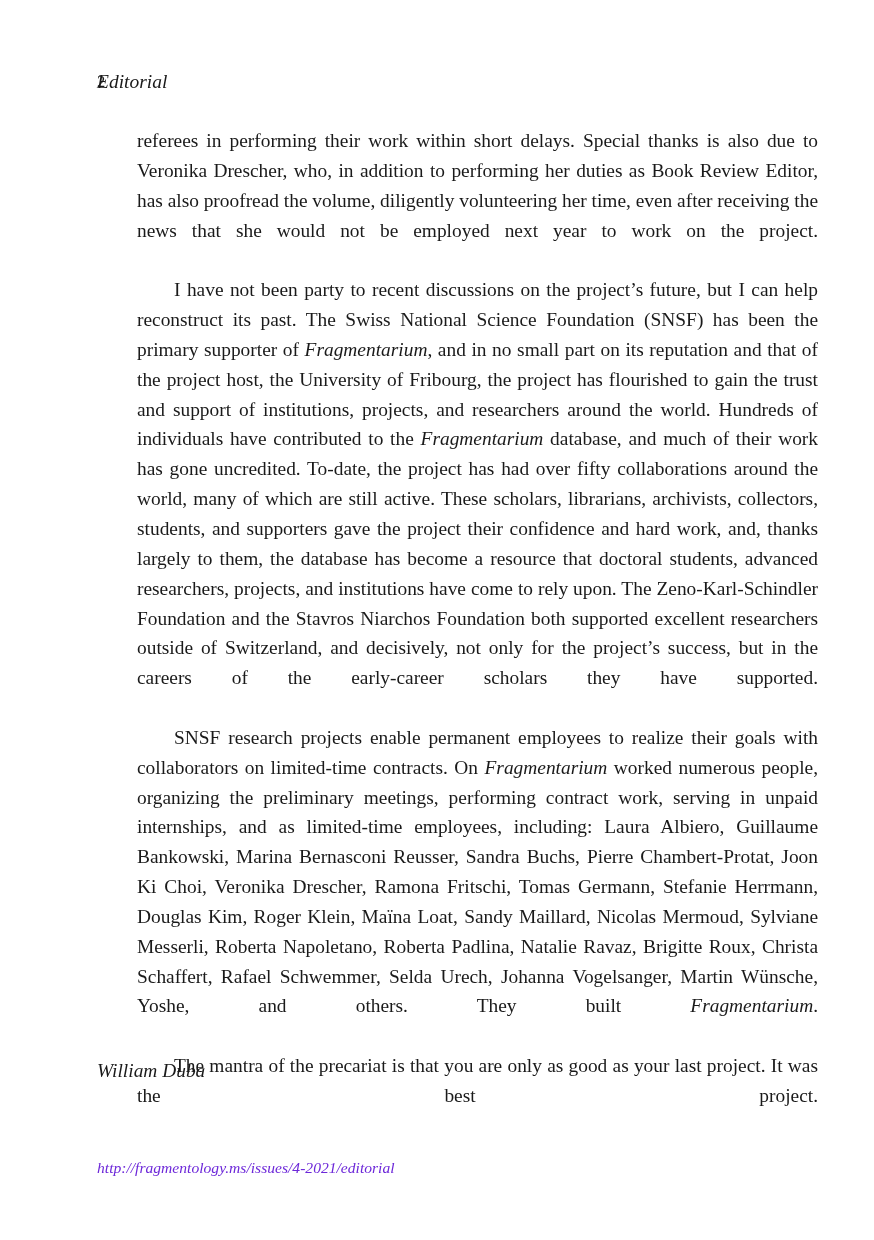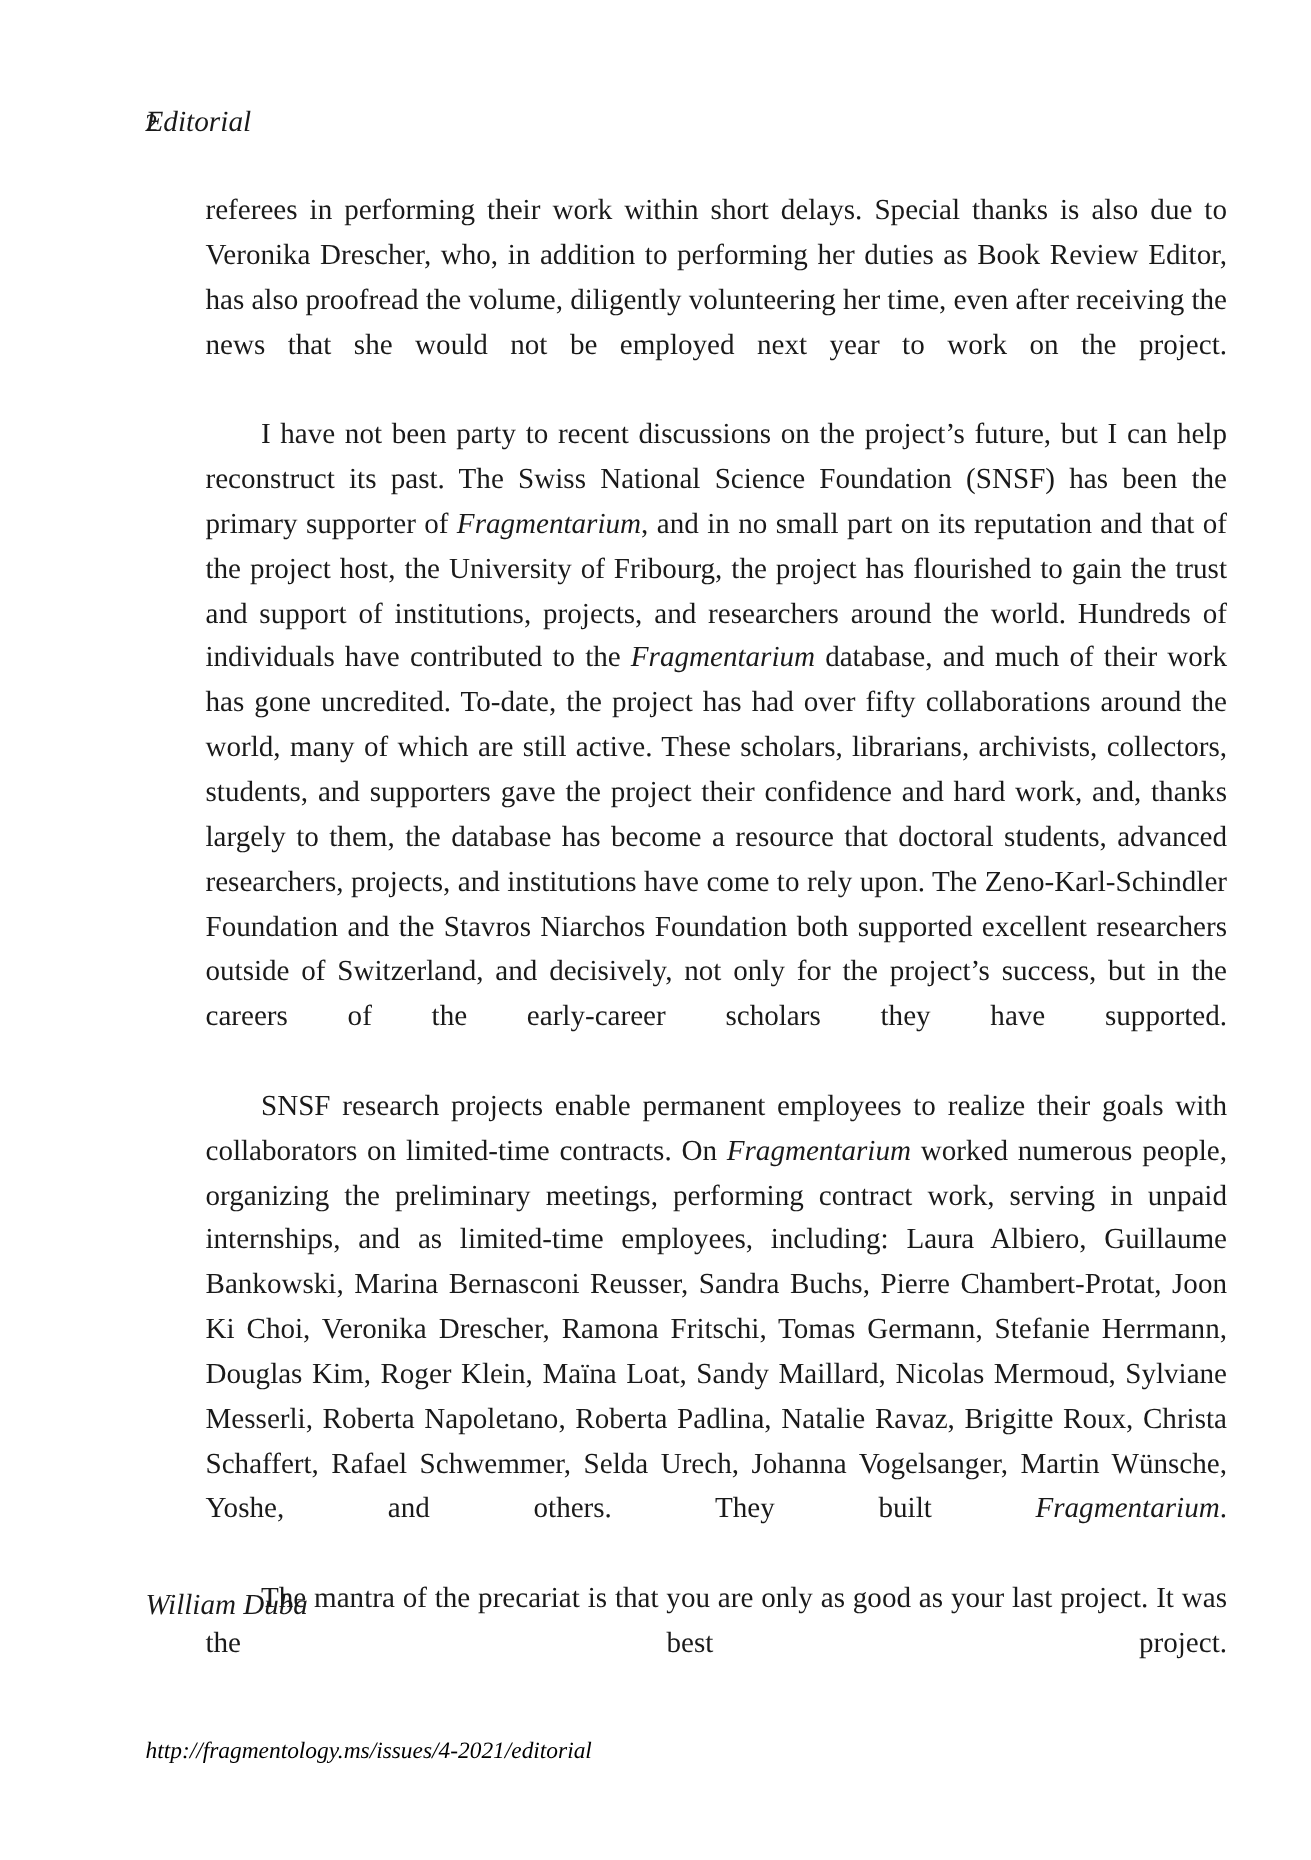--- a/index.html
+++ b/index.html
@@ -88,21 +88,21 @@
 
   
   .footer {
     position: absolute;
     left: 97px;
     top: 1157px;
     width: 681px;
     font-style: italic;
     font-size: 15.6px;
     line-height: 22px;
-    color: #000000;
+    color: #6d28d9;
   }
 </style>
 </head>
 <body>
 
 <div class="page">
 
   <div class="running-head">
     <span class="folio">2</span>
     <span class="head-title">Editorial</span>

